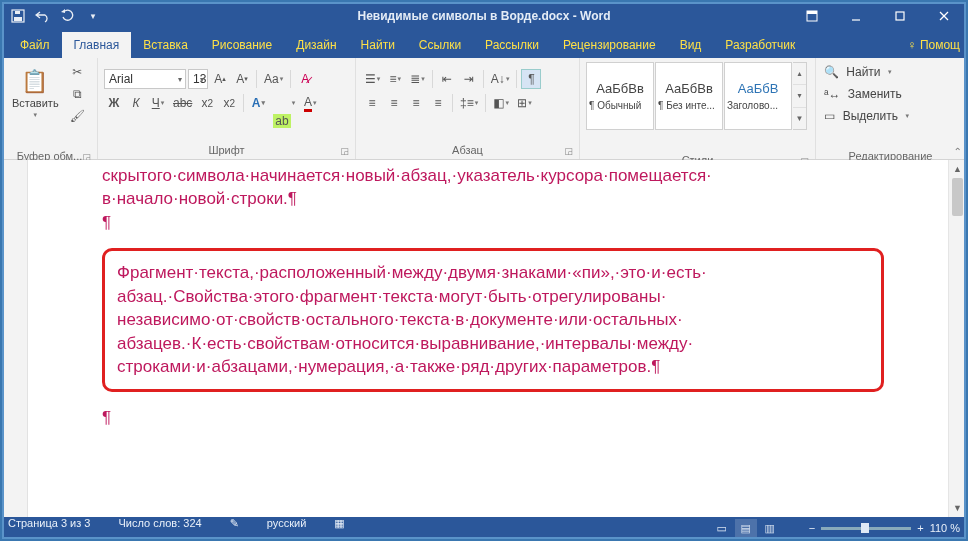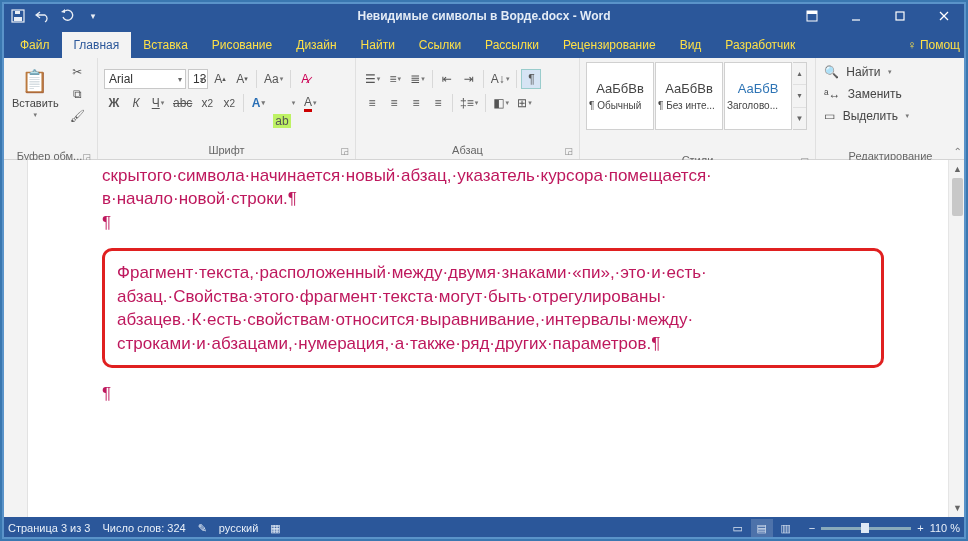--- a/index.html
+++ b/index.html
@@ -50,21 +50,21 @@
   .docarea { flex: 1; overflow: hidden; position: relative; background: #fff; }
   .page { margin: 4px 50px 0 60px; background: #fff; }
   .text { font-family: Arial, sans-serif; font-size: 17px; color: #be185d; line-height: 1.38; padding: 0 14px; }
   .highlight-box { border: 3px solid #e02020; border-radius: 10px; padding: 10px 12px; margin: 14px 0; }
   .pil { font-family: Arial; }
   .scrollbar { width: 18px; background: #f3f3f3; border-left: 1px solid #e5e5e5; display: flex; flex-direction: column; }
   .scrollbar .arr { height: 18px; display: flex; align-items: center; justify-content: center; font-size: 9px; color: #666; }
   .scrollbar .track { flex: 1; position: relative; }
   .scrollbar .thumb { position: absolute; left: 3px; right: 3px; top: 0; height: 38px; background: #c8c8c8; border-radius: 2px; }
 
-  .statusbar { position: absolute; bottom: 0; left: 0; right: 0; height: 22px; background: #2b579a; color: #e9f0f9; display: flex; align-items: center; font-size: 11px; padding: 0 6px; gap: 12px; }
+  .statusbar { position: absolute; bottom: 0; left: 0; right: 0; height: 22px; background: #2b579a; color: #e9f0f9; display: flex; font-size: 11px; padding: 0 6px; gap: 28px; }
   .statusbar .spacer { flex: 1; }
   .viewbtns { display: flex; gap: 2px; align-items: center; }
   .viewbtns .vb { width: 22px; height: 18px; display: flex; align-items: center; justify-content: center; opacity: .9; }
   .zoom { display: flex; align-items: center; gap: 6px; }
   .zoom .slider { width: 90px; height: 3px; background: #8ab; position: relative; }
   .zoom .slider .knob { position: absolute; width: 8px; height: 10px; background: #dfe9f5; top: -4px; left: 44%; }
   .overlay-border { position:absolute; inset:0; border:2px solid #5a93c9; pointer-events:none; }
 
   svg { display: block; }
 </style>
@@ -271,20 +271,21 @@
   <div class="rulergutter"></div>
   <div class="docarea">
     <div class="page">
       <div class="text">
         <div>скрытого·символа·начинается·новый·абзац,·указатель·курсора·помещается·</div>
         <div>в·начало·новой·строки.¶</div>
         <div class="pil">¶</div>
         <div class="highlight-box">
           <div>Фрагмент·текста,·расположенный·между·двумя·знаками·«пи»,·это·и·есть·</div>
           <div>абзац.·Свойства·этого·фрагмент·текста·могут·быть·отрегулированы·</div>
+          <div>независимо·от·свойств·остального·текста·в·документе·или·остальных·</div>
           <div>абзацев.·К·есть·свойствам·относится·выравнивание,·интервалы·между·</div>
           <div>строками·и·абзацами,·нумерация,·а·также·ряд·других·параметров.¶</div>
         </div>
         <div class="pil">¶</div>
       </div>
     </div>
   </div>
   <div class="scrollbar">
     <div class="arr">▲</div>
     <div class="track">

